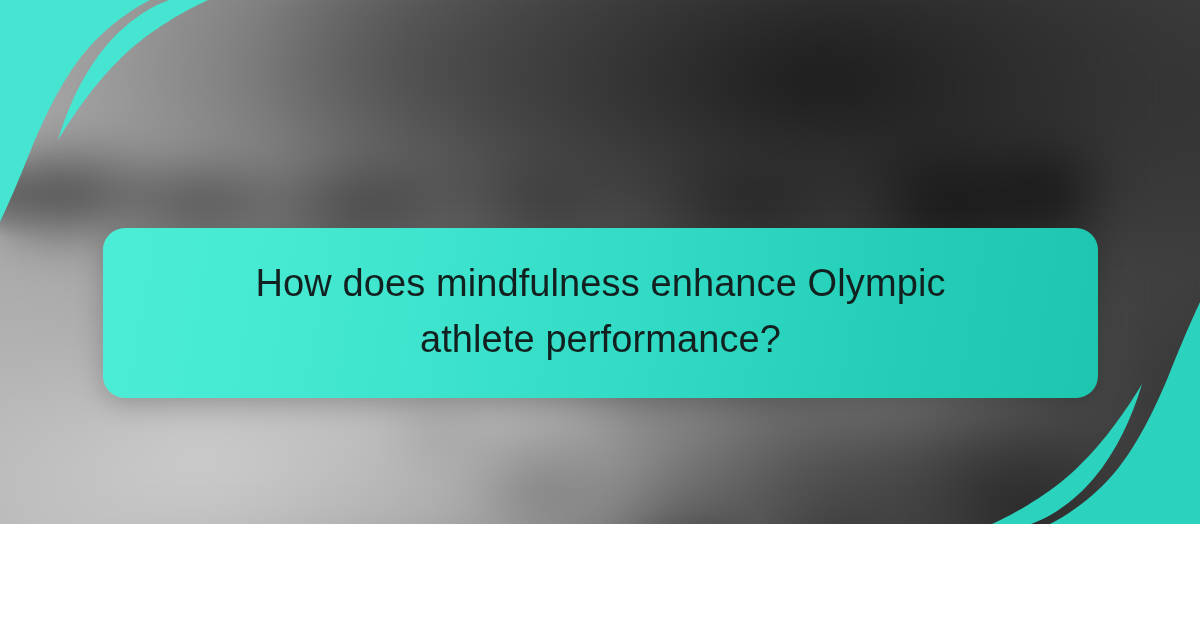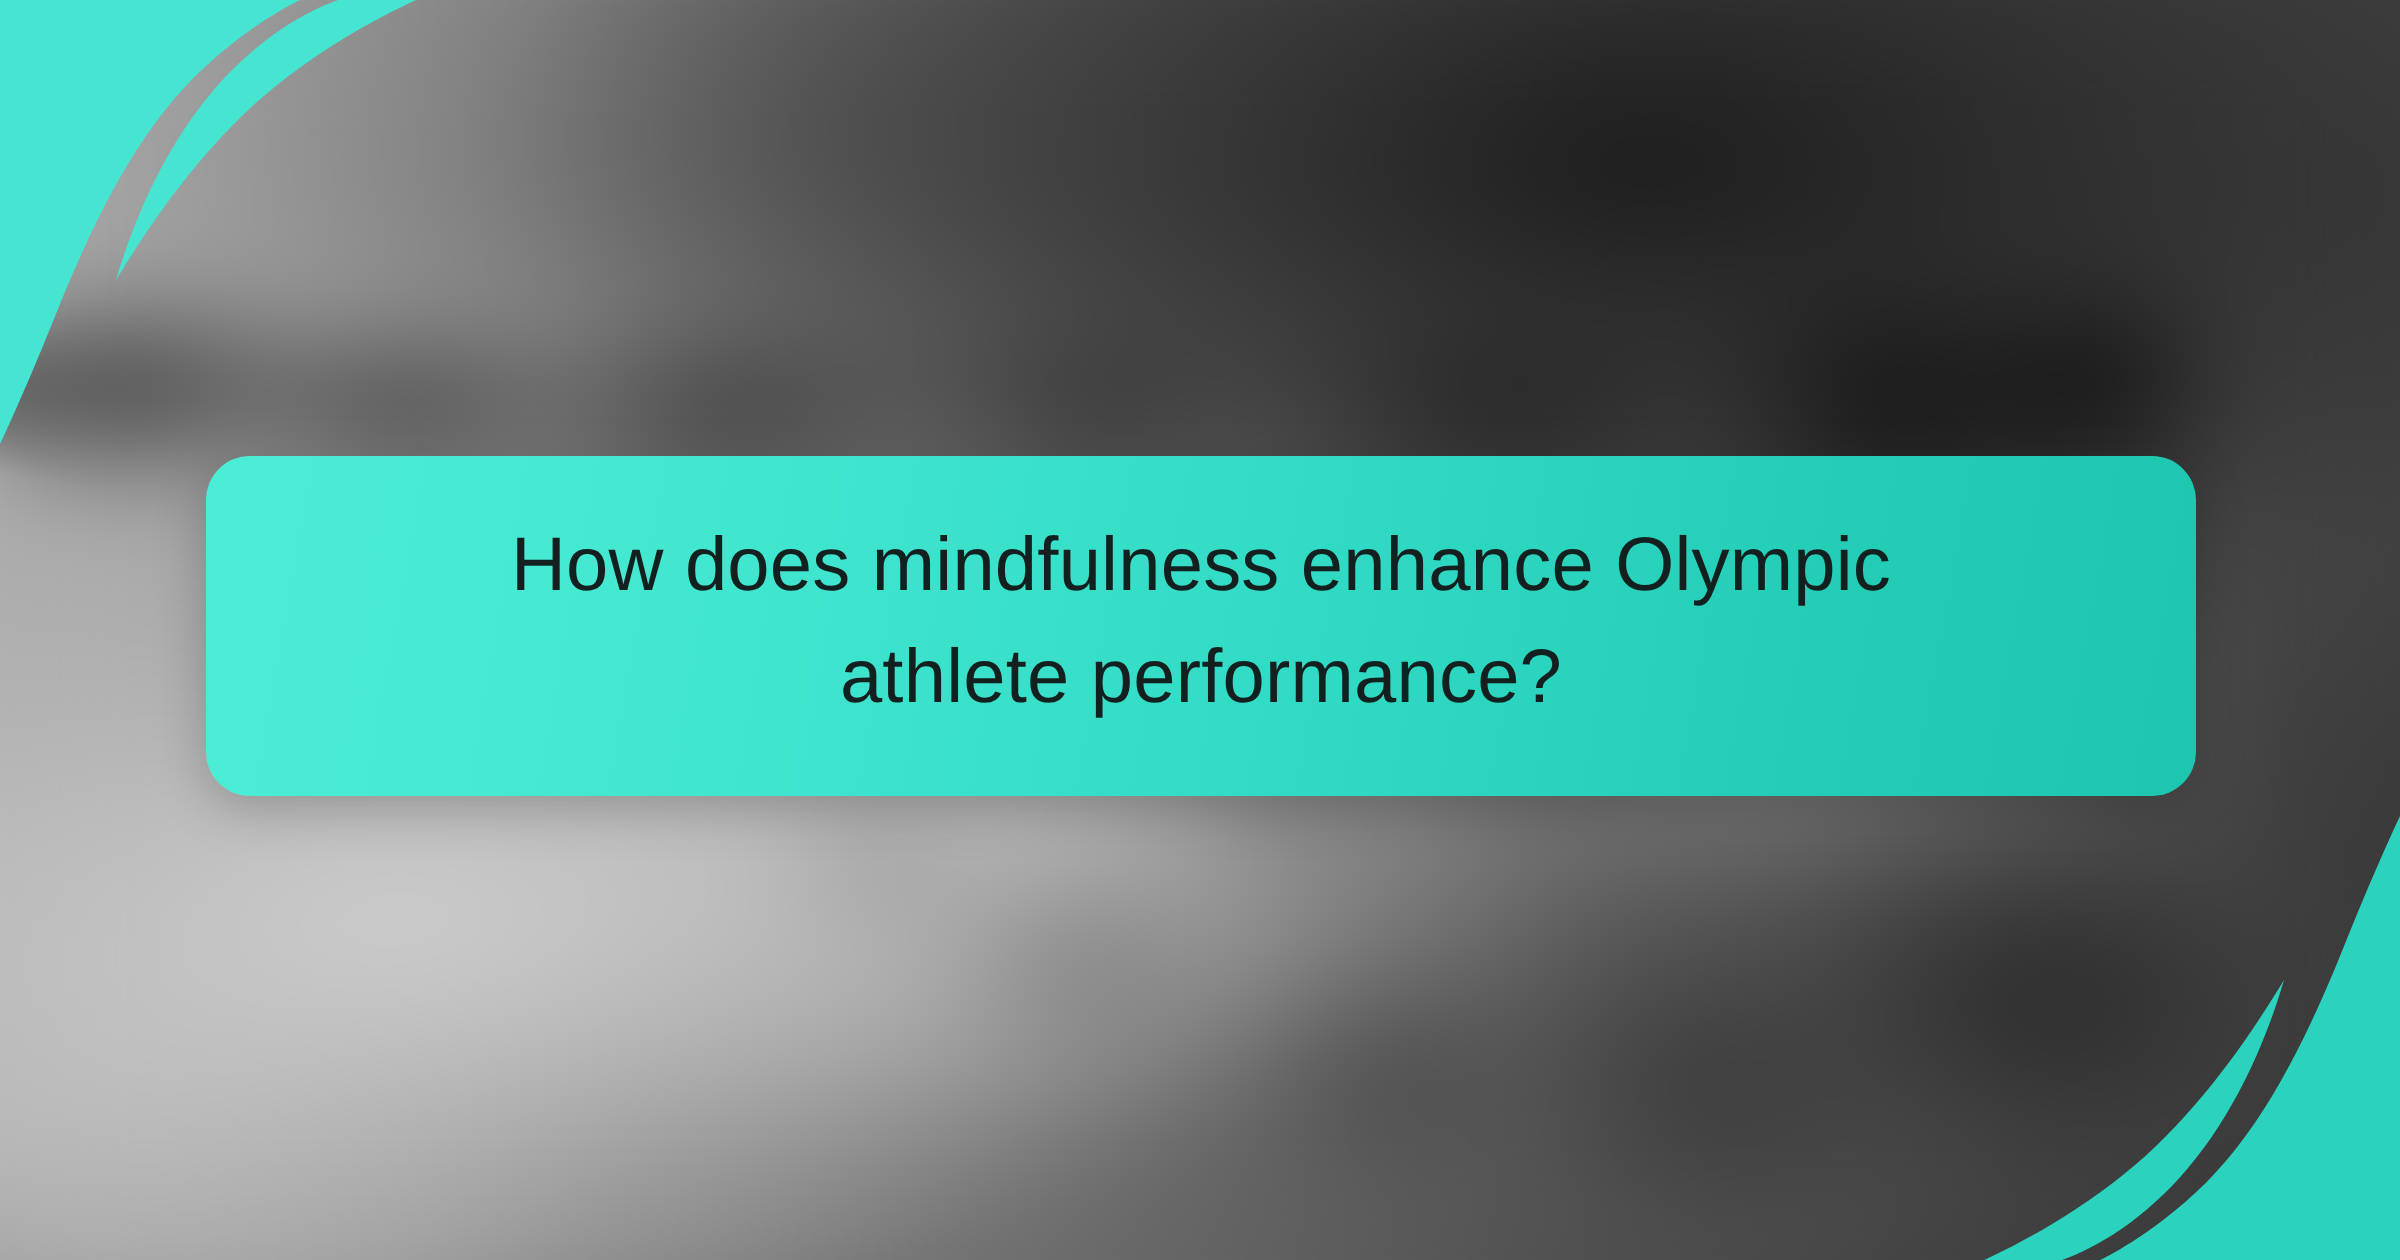--- a/index.html
+++ b/index.html
@@ -4,21 +4,21 @@
 <title>Question Card</title>
 <style>
   html, body {
     margin: 0;
     padding: 0;
     background: #ffffff;
   }
   #stage {
     position: relative;
     width: 1200px;
-    height: 630px;
+    height: 524px;
     overflow: hidden;
     font-family: "Liberation Sans", "DejaVu Sans", sans-serif;
     background: #8a8a8a;
   }
 
   
   .bg-photo {
     position: absolute;
     inset: -60px;
     filter: blur(0px) grayscale(100%);

